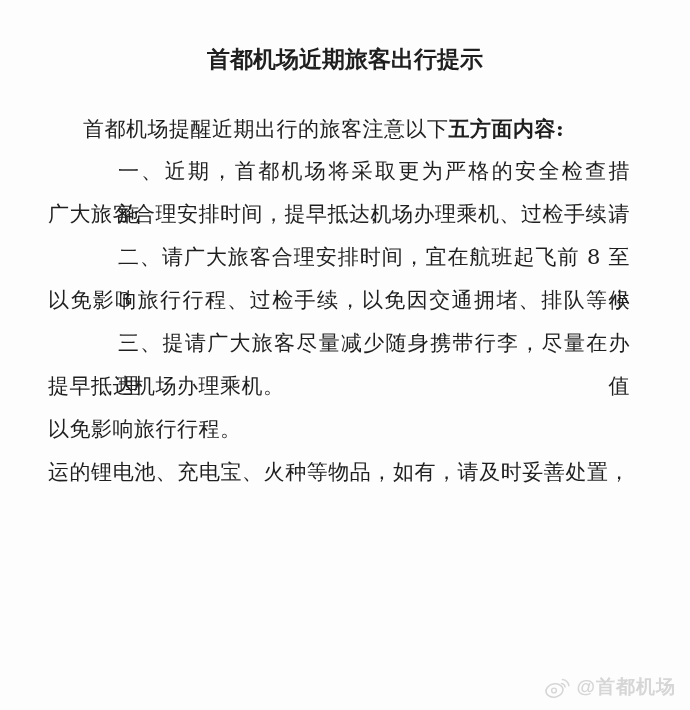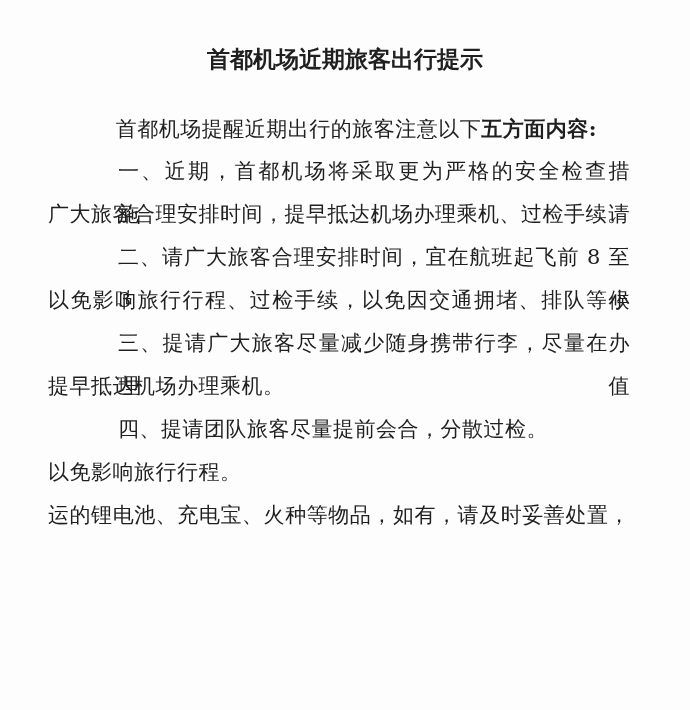--- a/index.html
+++ b/index.html
@@ -33,21 +33,21 @@
     font-size: 21px;
     white-space: nowrap;
     letter-spacing: 0.5px;
   }
   .line.fill {
     white-space: normal;
     text-align: justify;
     text-align-last: justify;
   }
   .line.indent { padding-left: 70px; }
-  .line.intro { padding-left: 35px; text-align: center; }
+  .line.intro { padding-left: 35px; }
   .bold { font-weight: bold; }
   .watermark {
     position: absolute;
     right: 14px;
     bottom: 10px;
     display: flex;
     align-items: center;
     gap: 5px;
     font-family: "Liberation Sans", sans-serif;
     font-size: 19px;
@@ -72,22 +72,30 @@
       </div>
       <div>
         <div class="line fill indent">二、请广大旅客合理安排时间，宜在航班起飞前 8 至 3 小</div>
         <div class="line fill">以免影响旅行行程、过检手续，以免因交通拥堵、排队等候</div>
       </div>
       <div>
         <div class="line fill indent">三、提请广大旅客尽量减少随身携带行李，尽量在办理值</div>
         <div class="line">提早抵达机场办理乘机。</div>
       </div>
       <div>
-        <div class="line indent">四、提请团队旅客尽量提前会合，分散过检。</div>
-      </div>
-      <div>
         <div class="line">以免影响旅行行程。</div>
         <div class="line fill">运的锂电池、充电宝、火种等物品，如有，请及时妥善处置，</div>
       </div>
     </div>
 
+  <div class="watermark" style="color: rgb(214, 214, 214);">
+    <span>
+      <svg width="27" height="23" viewBox="0 0 27 23" fill="none" xmlns="http://www.w3.org/2000/svg">
+        <ellipse cx="10.5" cy="14.5" rx="8.6" ry="6.6" stroke="#d6d6d6" stroke-width="1.6" transform="rotate(-12 10.5 14.5)"></ellipse>
+        <circle cx="10" cy="14.5" r="2.4" stroke="#d6d6d6" stroke-width="1.4"></circle>
+        <path d="M17.5 7.5 a4.2 4.2 0 0 1 3.6 3.4" stroke="#d6d6d6" stroke-width="1.5" stroke-linecap="round"></path>
+        <path d="M18.5 3.5 a7.6 7.6 0 0 1 6.4 6.2" stroke="#d6d6d6" stroke-width="1.5" stroke-linecap="round"></path>
+      </svg>
+    </span>
+    <span>@首都机场</span>
+  </div>
 
 </div>
 
 </body></html>

